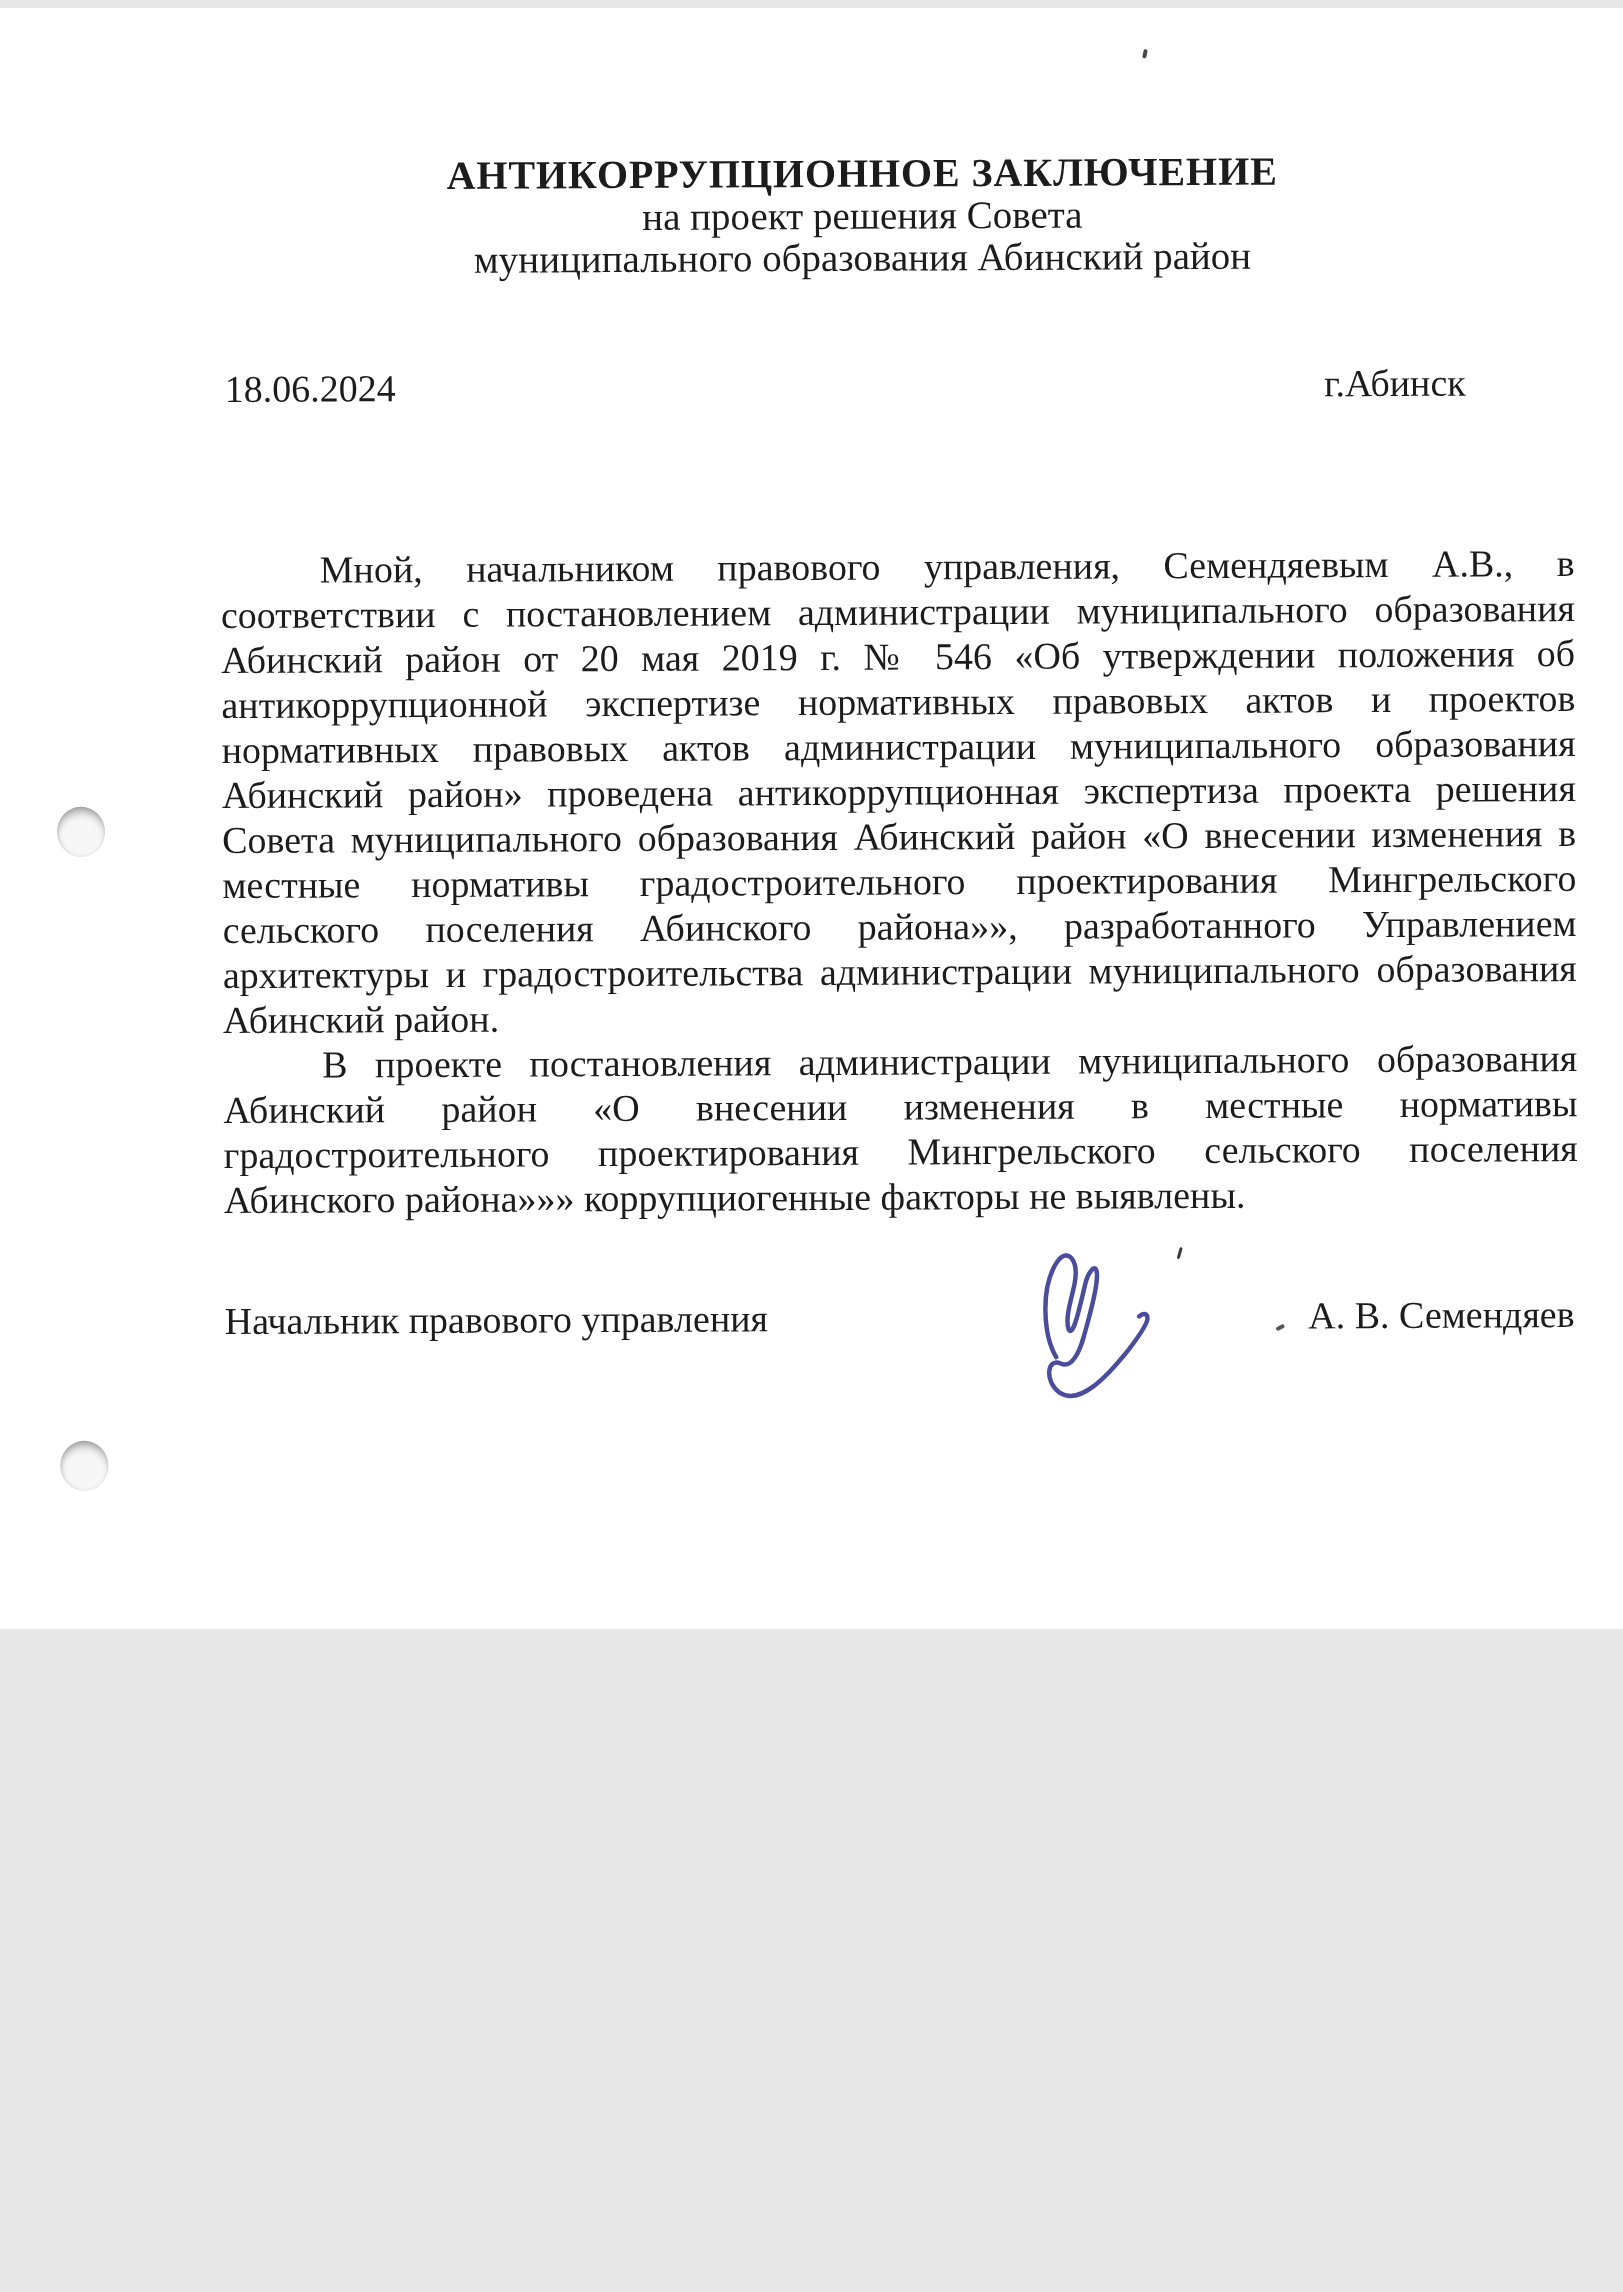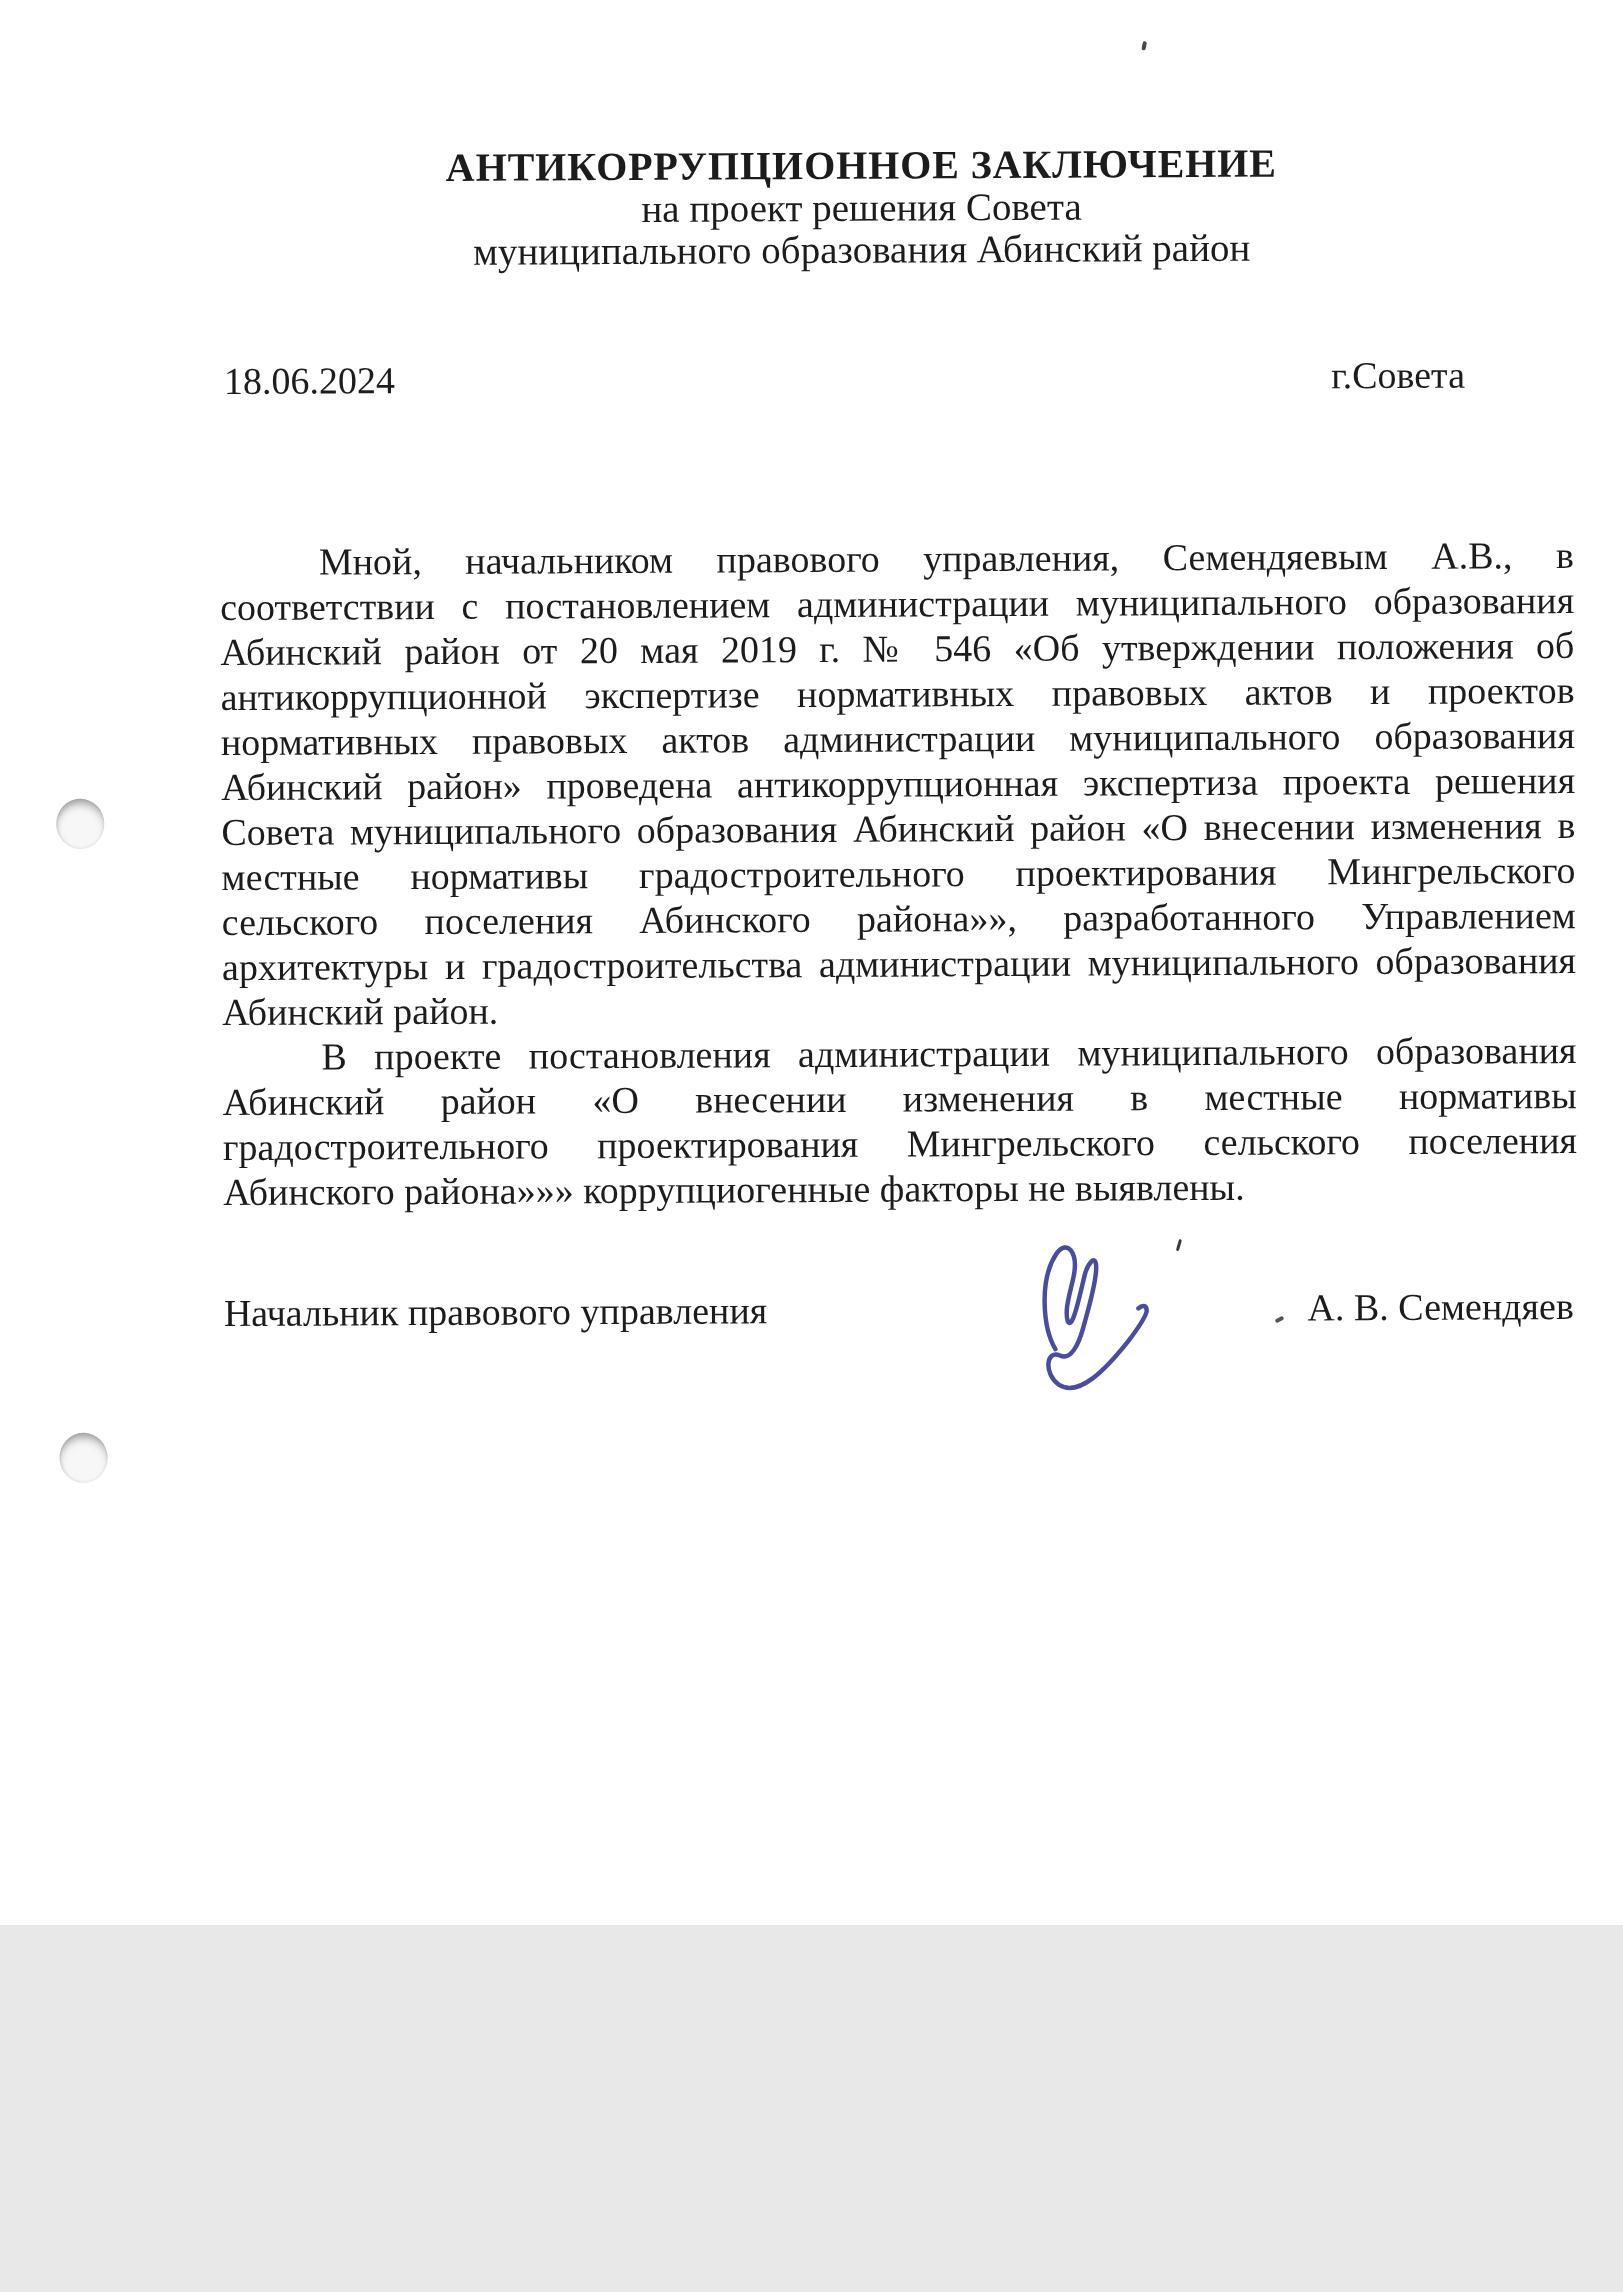--- a/index.html
+++ b/index.html
@@ -6,22 +6,22 @@
     --text:#1c1c1c;
     --paper:#ffffff;
     --ink:#3b3d94;
   }
   *{margin:0;padding:0;box-sizing:border-box;}
   html,body{background:#e8e8e8;}
   body{font-family:"Liberation Serif","DejaVu Serif",serif;}
   .page{
     position:relative;
     width:1624px;
-    height:1925px;
-    margin:0 auto;
+    height:1621px;
+    margin:8px auto;
     background:var(--paper);
     overflow:hidden;
     color:var(--text);
   }
   .content{
     position:absolute;
     inset:0;
     transform:rotate(-0.3deg);
     transform-origin:50% 50%;
   }
@@ -127,21 +127,21 @@
   <div class="content">
 
     <div class="heading">
       <div class="title">АНТИКОРРУПЦИОННОЕ ЗАКЛЮЧЕНИЕ</div>
       <div class="subtitle">на проект решения Совета</div>
       <div class="subtitle">муниципального образования Абинский район</div>
     </div>
 
     <div class="date-row">
       <span class="date">18.06.2024</span>
-      <span class="place">г.Совета</span>
+      <span class="place">г.Абинск</span>
     </div>
 
     <div class="body-text">
       <div class="para indent">
           <div class="doc-line first">Мной, начальником правового управления, Семендяевым А.В., в</div>
           <div class="doc-line">соответствии с постановлением администрации муниципального образования</div>
           <div class="doc-line">Абинский район от 20 мая 2019 г. № 546 «Об утверждении положения об</div>
           <div class="doc-line">антикоррупционной экспертизе нормативных правовых актов и проектов</div>
           <div class="doc-line">нормативных правовых актов администрации муниципального образования</div>
           <div class="doc-line">Абинский район» проведена антикоррупционная экспертиза проекта решения</div>

